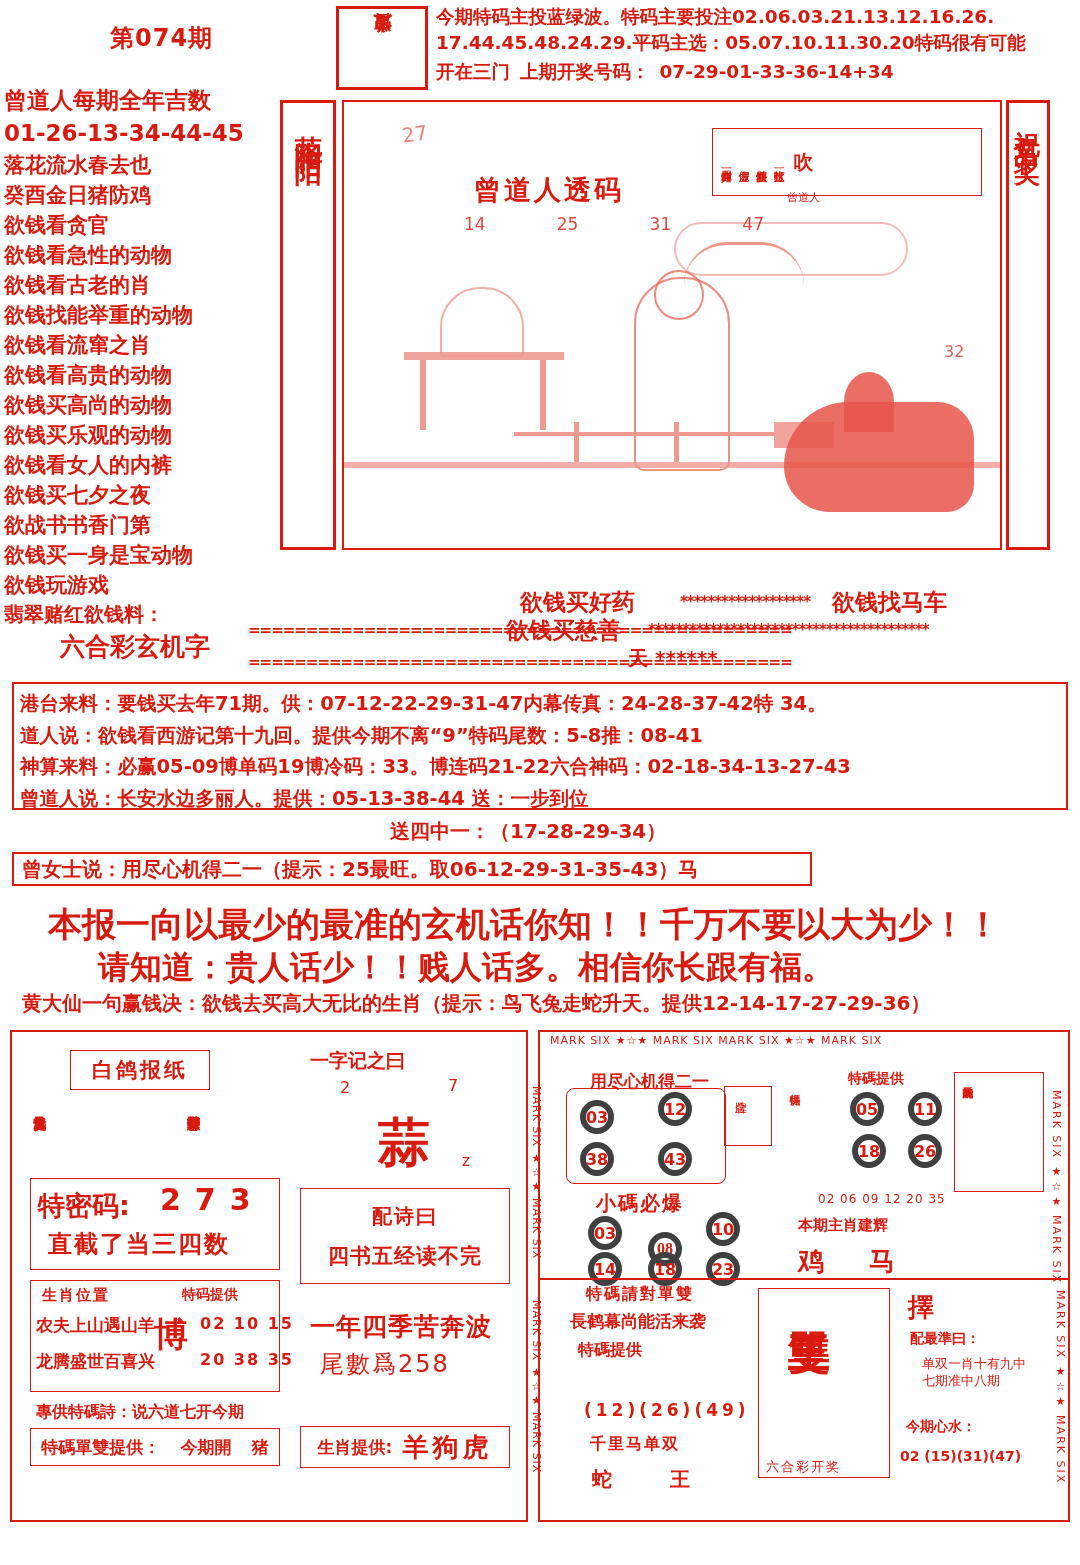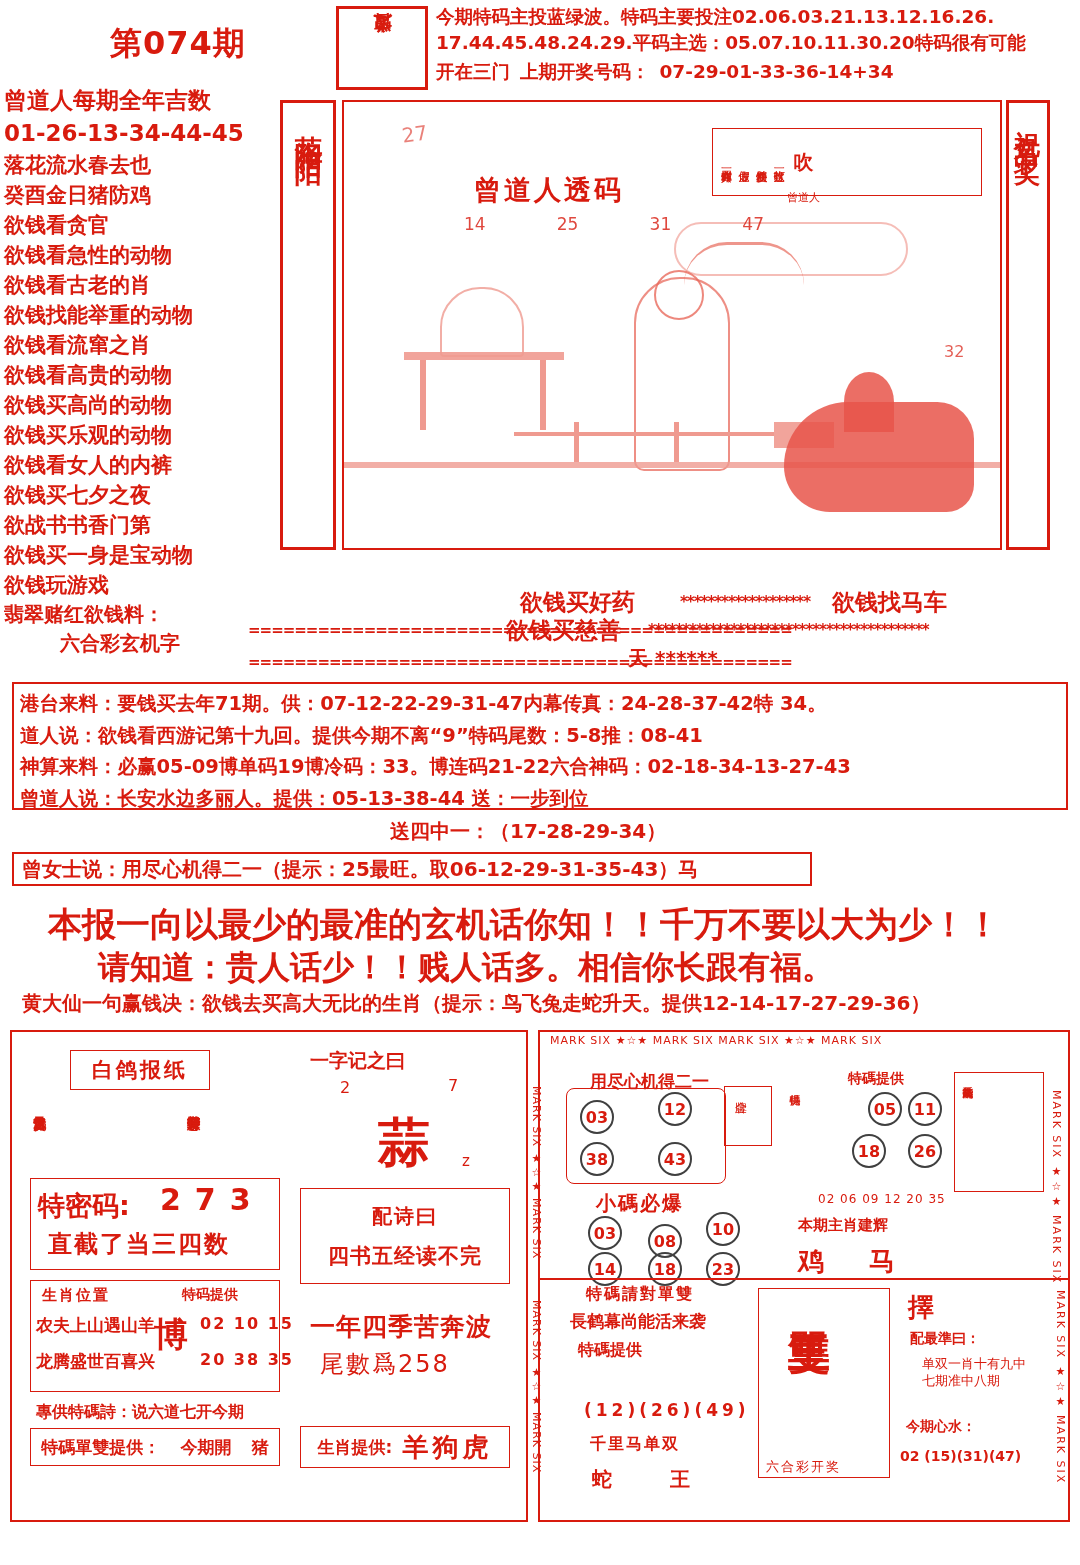--- a/index.html
+++ b/index.html
@@ -19,21 +19,21 @@
     position: relative;
     width: 1080px;
     height: 1565px;
   }
   .abs { position: absolute; }
 
   
   #issue-no {
     position: absolute;
     left: 110px; top: 22px;
-    font-size: 32px;
+    font-size: 24px;
     font-weight: bold;
     letter-spacing: 1px;
   }
   #header-stamp {
     position: absolute;
     left: 336px; top: 6px;
     width: 92px; height: 84px;
     border: 3px solid #d81b0e;
     box-sizing: border-box;
     display: flex;
@@ -320,41 +320,41 @@
                display:flex;align-items:center;justify-content:center; }
   #shengxiao .lab { font-size: 17px; font-weight: 700; }
   #shengxiao .val { font-size: 26px; font-weight: bold; margin-left: 10px; letter-spacing: 4px;}
 
   
   #mark-top { position:absolute; left: 540px; top: 4px; font-size: 11px; letter-spacing: 1px; white-space: nowrap;}
   #shangqi { position:absolute; left: 580px; top: 40px; font-size: 17px; font-weight: 700; }
   #ball-box { left: 556px; top: 58px; width: 160px; height: 96px; border-radius: 8px; }
   .ball {
     position: absolute; width: 34px; height: 34px; border-radius: 50%;
-    border: 2px solid #404040; box-sizing: border-box;
+    border: 6px solid #404040; box-sizing: border-box;
     display:flex;align-items:center;justify-content:center;
     font-size: 16px; font-weight: 700;
   }
   #b1 { left: 570px; top: 70px; }
   #b2 { left: 648px; top: 62px; }
   #b3 { left: 570px; top: 112px; }
   #b4 { left: 648px; top: 112px; }
-  #b5 { left: 858px; top: 62px; }
+  #b5 { left: 840px; top: 62px; }
   #b6 { left: 898px; top: 62px; }
   #b7 { left: 842px; top: 104px; }
   #b8 { left: 898px; top: 104px; }
   #jinpai-box { left: 714px; top: 56px; width: 48px; height: 60px; }
   #jinpai { position:absolute; left: 722px; top: 62px; font-size: 12px; writing-mode: vertical-rl; text-orientation: upright;}
   #rightcol-text { position:absolute; left: 778px; top: 56px; font-size: 11px; writing-mode: vertical-rl; text-orientation: upright; line-height:1.1;}
   #tema-label { position:absolute; left: 838px; top: 40px; font-size: 14px; font-weight: 700;}
   #box-right-col { left: 944px; top: 42px; width: 90px; height: 120px; }
   #right-col-text { position:absolute; left: 950px; top: 48px; font-size: 11px; writing-mode: vertical-rl; text-orientation: upright; line-height: 1.15;}
   #xiaoma { position:absolute; left: 586px; top: 160px; font-size: 20px; font-weight: bold; letter-spacing: 2px;}
   #small-nums { position:absolute; left: 808px; top: 162px; font-size: 12px; letter-spacing: 1px; white-space: nowrap;}
-  #sb1 { left: 578px; top: 186px; } #sb2 { left: 638px; top: 194px; } #sb3 { left: 696px; top: 182px; }
+  #sb1 { left: 578px; top: 186px; } #sb2 { left: 638px; top: 202px; font-family: Liberation Serif, serif; } #sb3 { left: 696px; top: 182px; }
   #sb4 { left: 578px; top: 222px; } #sb5 { left: 638px; top: 222px; } #sb6 { left: 696px; top: 222px; }
   #benqi { position:absolute; left: 788px; top: 186px; font-size: 15px; font-weight: 700;}
   #two-chars { position:absolute; left: 788px; top: 214px; font-size: 26px; font-weight: bold; letter-spacing: 18px;}
 
   #mid-divider { position:absolute; left: 528px; top: 248px; width: 532px; height: 2px; background: #d81b0e; }
   #tema-fan { position:absolute; left: 576px; top: 254px; font-size: 16px; font-weight: 700; letter-spacing: 2px;}
   #fan-line1 { position:absolute; left: 560px; top: 280px; font-size: 17px; font-weight: 700; white-space: nowrap;}
   #fan-line2 { position:absolute; left: 568px; top: 310px; font-size: 16px; font-weight: 700; white-space: nowrap;}
   #paren-nums { position:absolute; left: 574px; top: 370px; font-size: 17px; font-weight: 700; letter-spacing: 4px; white-space: nowrap;}
   #bottom-chars { position:absolute; left: 580px; top: 404px; font-size: 16px; font-weight: 700; letter-spacing: 2px;}
@@ -410,21 +410,21 @@
     <div>欲钱看流窜之肖</div>
     <div>欲钱看高贵的动物</div>
     <div>欲钱买高尚的动物</div>
     <div>欲钱买乐观的动物</div>
     <div>欲钱看女人的内裤</div>
     <div>欲钱买七夕之夜</div>
     <div>欲战书书香门第</div>
     <div>欲钱买一身是宝动物</div>
     <div>欲钱玩游戏</div>
     <div style="font-size:20px;">翡翠赌红欲钱料：</div>
-    <div style="font-size:20px; padding-left:56px;">六合彩玄机字</div>
+    <div style="font-size:25px; padding-left:56px;">六合彩玄机字</div>
   </div>
 
   <div id="pic-frame">
 
     <div id="banner-left">
       <span class="txt">落阳陌陌</span>
     </div>
 
     <div id="banner-right">
       <span class="txt">祝君中奖</span>

